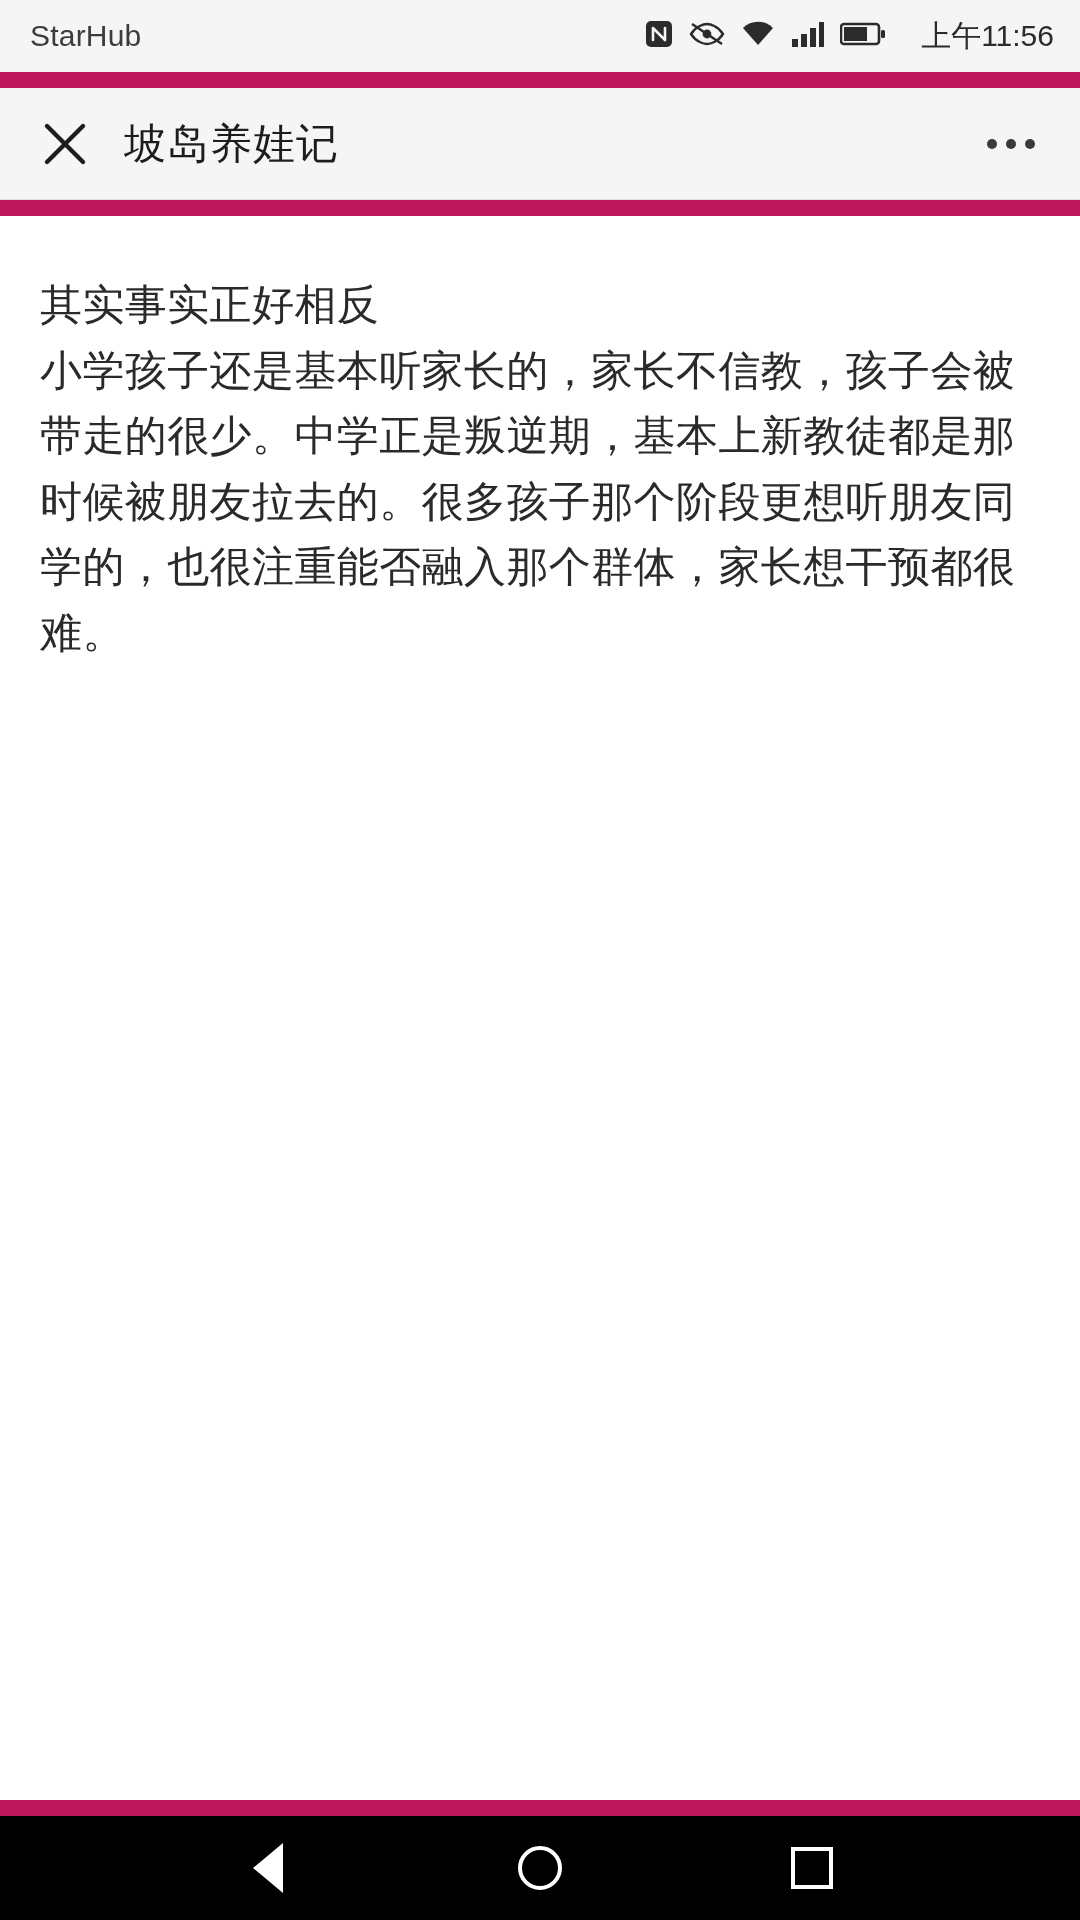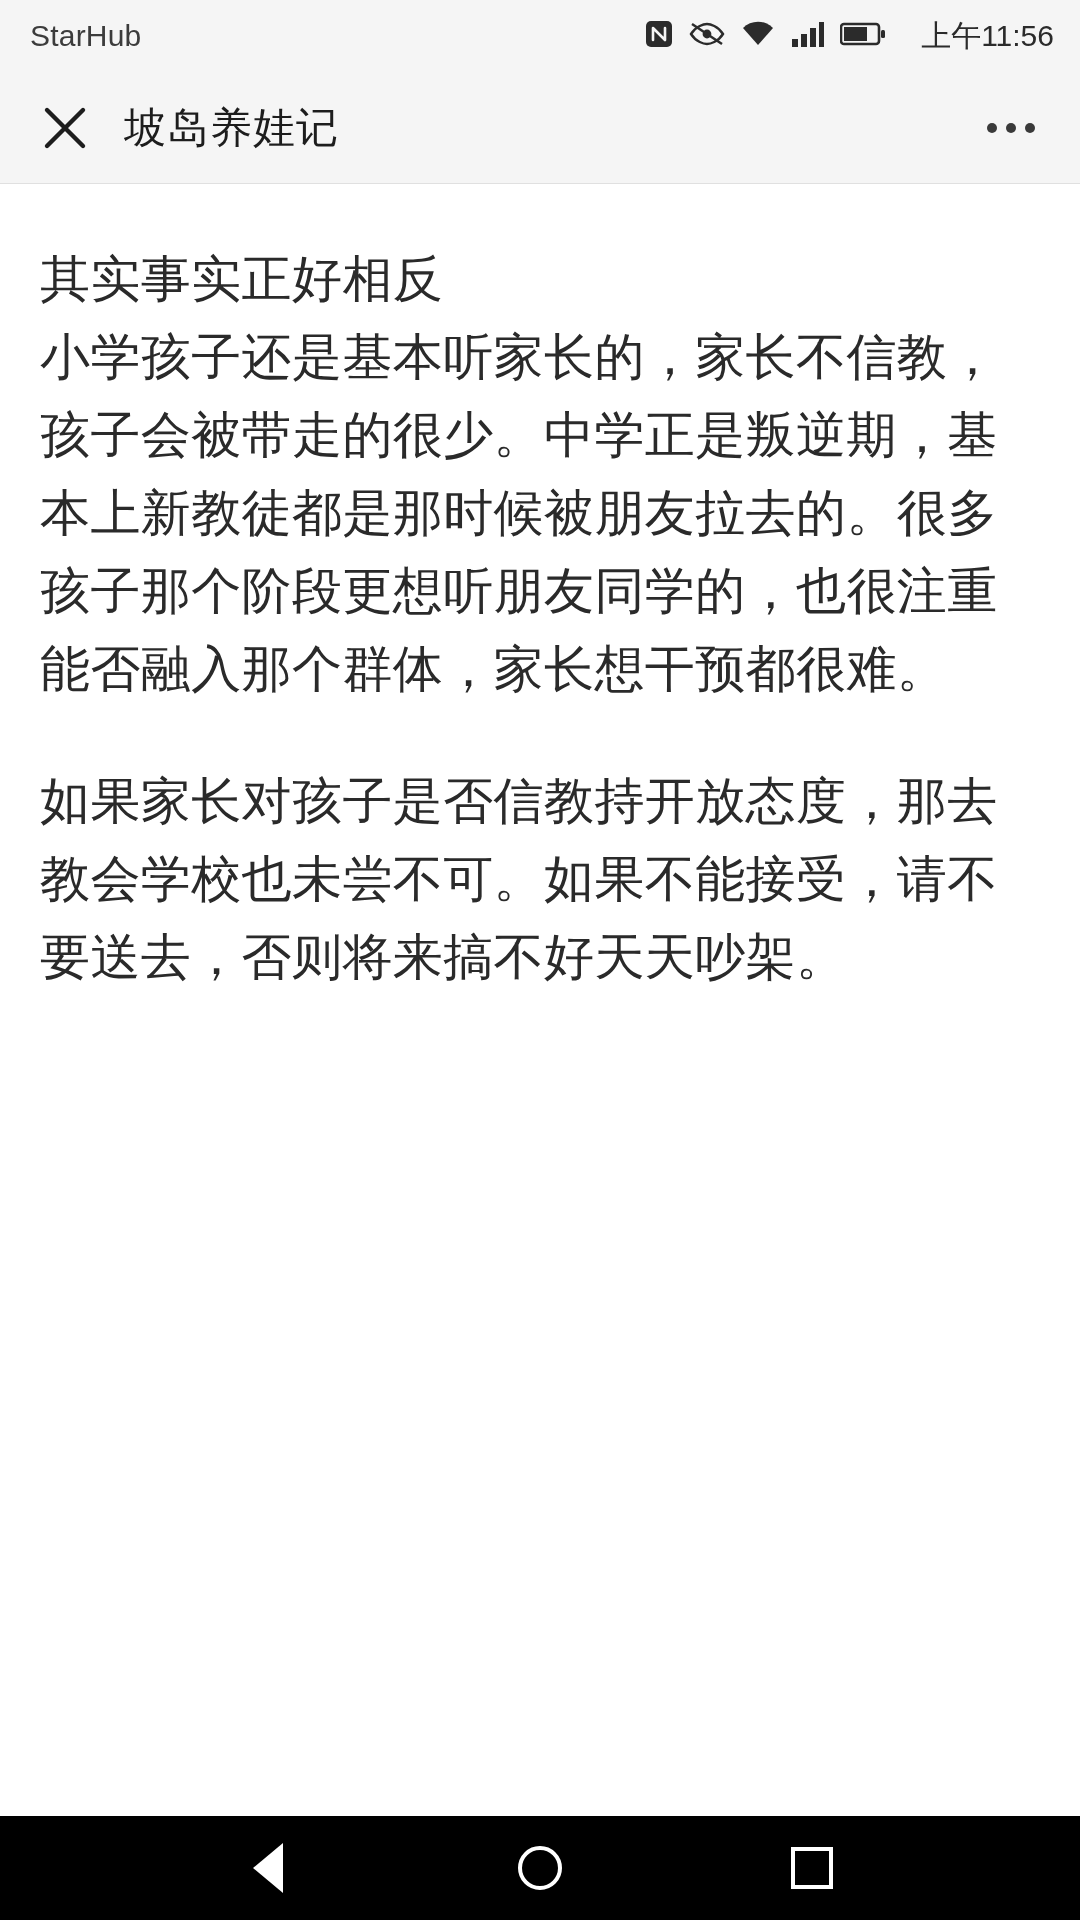--- a/index.html
+++ b/index.html
@@ -8,20 +8,21 @@
     background:#ffffff;
     font-family:"Liberation Sans", sans-serif;
     -webkit-font-smoothing:antialiased;
   }
   .screen {
     position:relative;
     width:1080px; height:1920px;
     display:flex; flex-direction:column;
     background:#be185d;
     overflow:hidden;
+    gap:16px;
   }
 
   
   .status-bar {
     height:72px;
     background:#f5f5f5;
     display:flex;
     align-items:center;
     justify-content:space-between;
     padding:0 26px 0 30px;
@@ -80,21 +81,21 @@
   }
 
   
   .content {
     flex:1 1 auto;
     overflow:hidden;
     padding:56px 40px 0 40px;
     background:#ffffff;
   }
   .para {
-    font-size:50px;
+    font-size:42px;
     line-height:1.56;
     color:#2a2a2a;
     letter-spacing:0.4px;
     word-break:break-word;
     white-space:pre-wrap;
   }
   .para + .para { margin-top:54px; }
 
   
   .nav-bar {
@@ -181,21 +182,20 @@
     <div class="more-btn">
       <span class="more-dot"></span>
       <span class="more-dot"></span>
       <span class="more-dot"></span>
     </div>
   </div>
 
   <div class="content">
     <div class="para">其实事实正好相反
 小学孩子还是基本听家长的，家长不信教，孩子会被带走的很少。中学正是叛逆期，基本上新教徒都是那时候被朋友拉去的。很多孩子那个阶段更想听朋友同学的，也很注重能否融入那个群体，家长想干预都很难。</div>
-    <div class="para">如果家长对孩子是否信教持开放态度，那去教会学校也未尝不可。如果不能接受，请不要送去，否则将来搞不好天天吵架。</div>
   </div>
 
   <div class="nav-bar">
     <div class="nav-btn">
         <span class="nav-back"></span>
       </div>
     <div class="nav-btn">
         <span class="nav-home"></span>
       </div>
     <div class="nav-btn">

